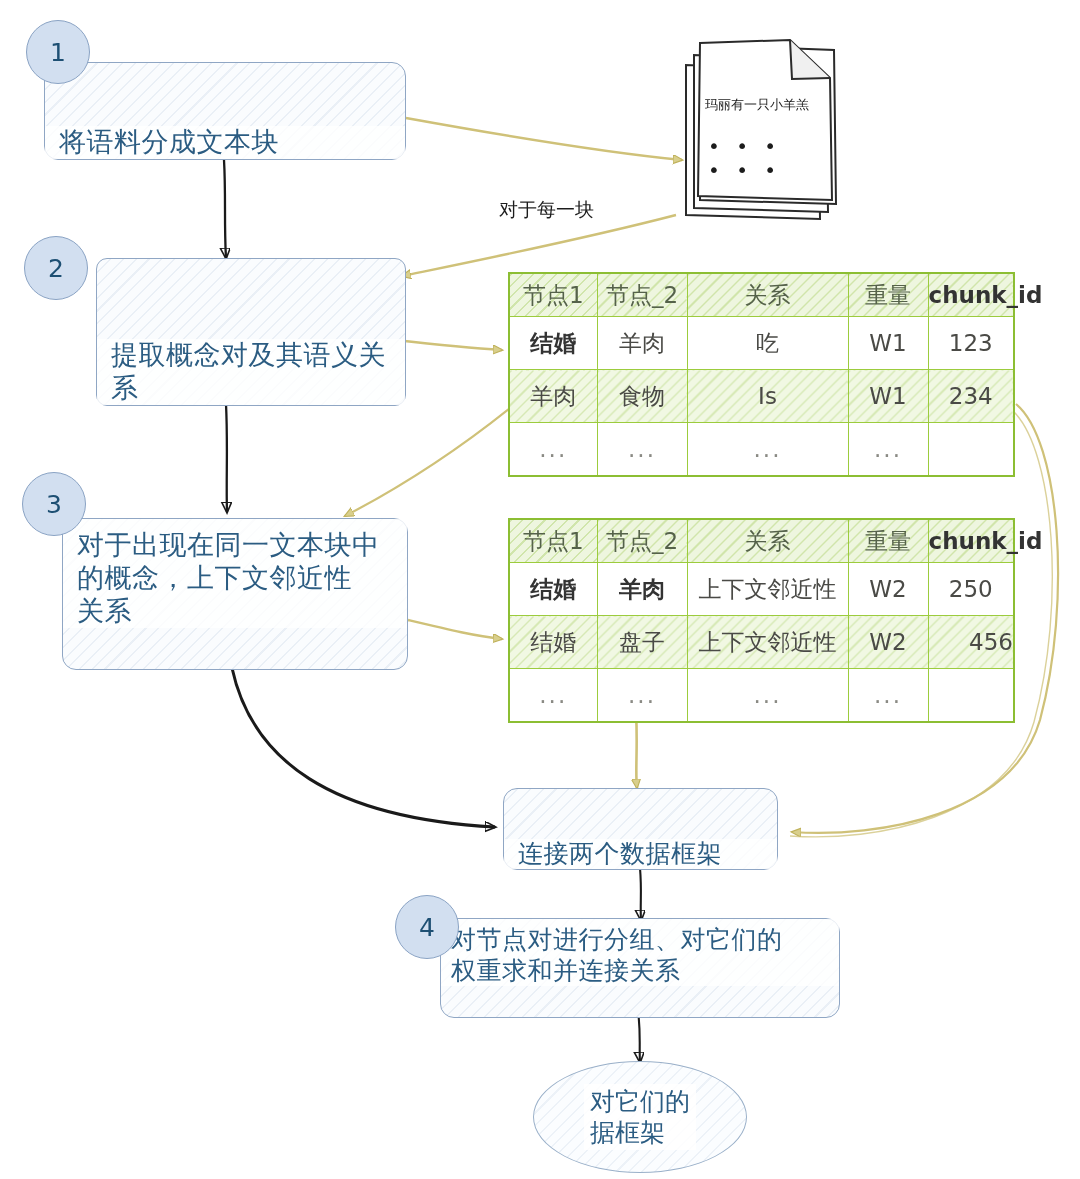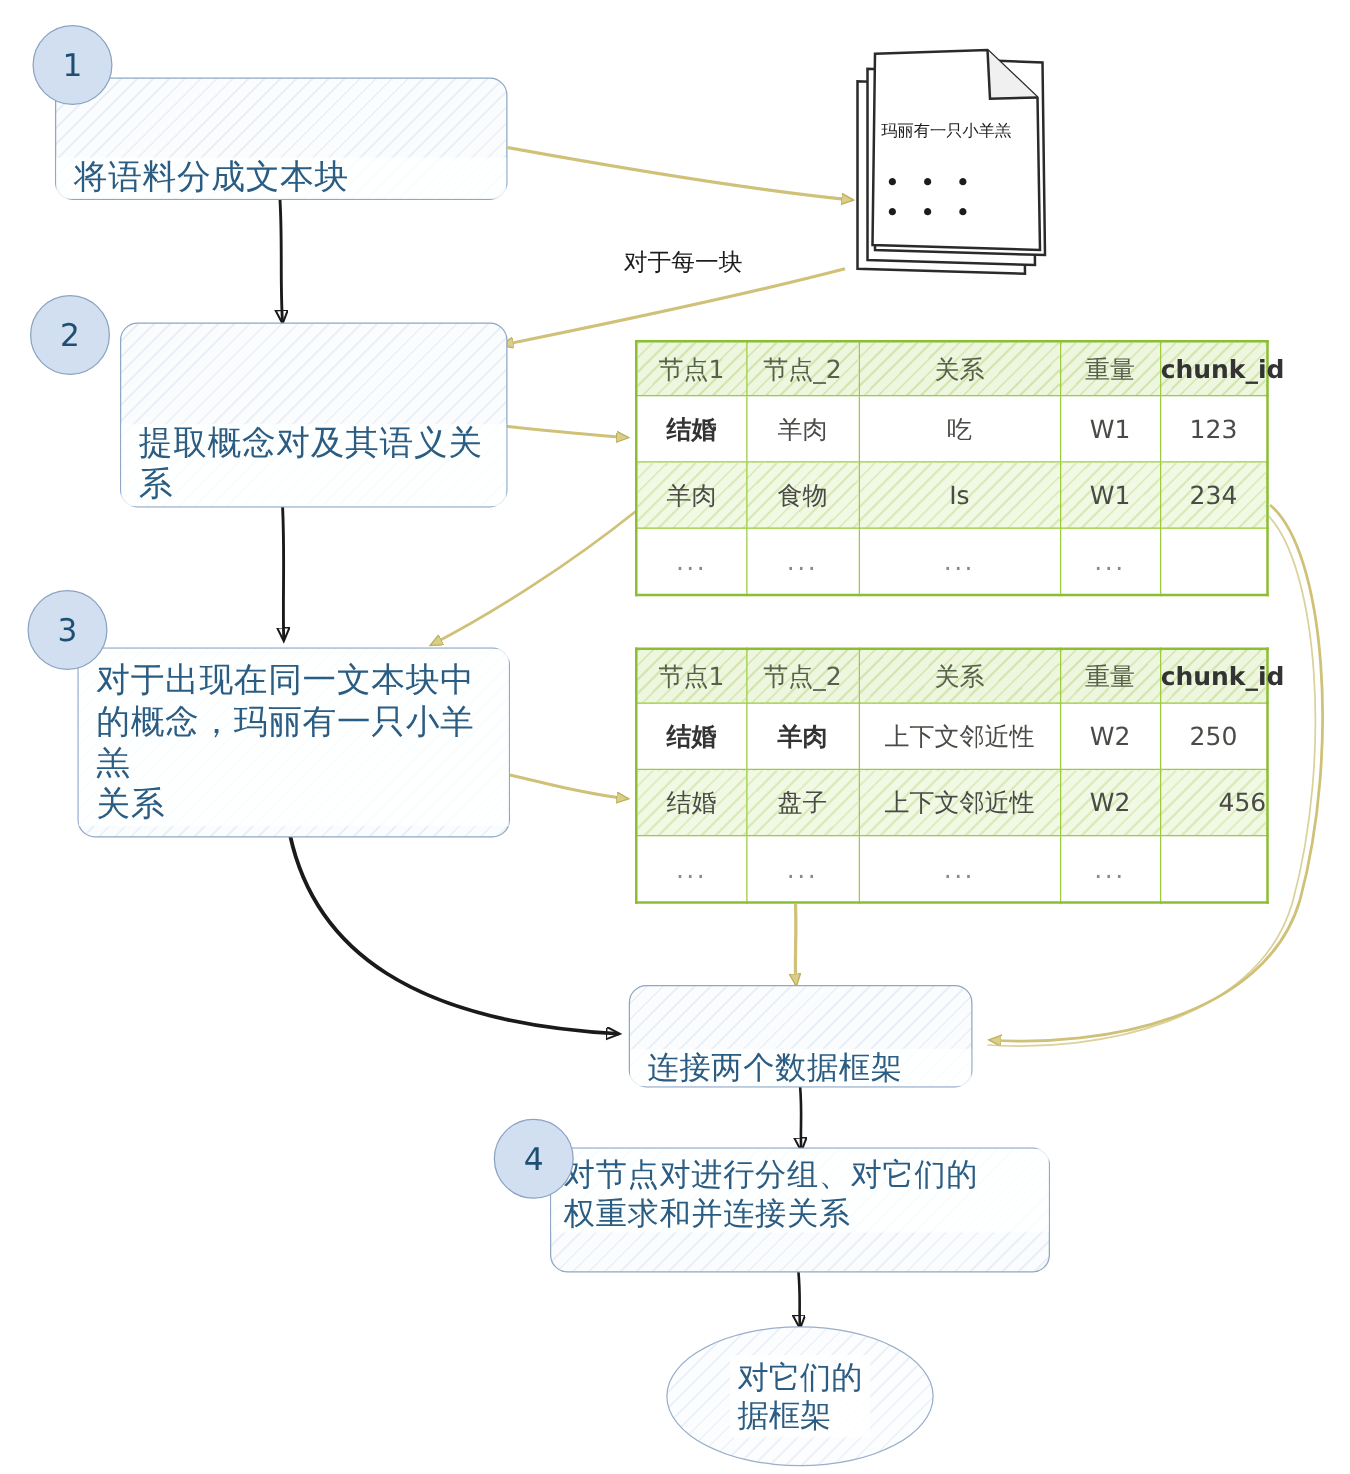--- a/index.html
+++ b/index.html
@@ -104,21 +104,21 @@
     table-layout: fixed;
     border: 2px solid #8cbe33;
     background: #ffffff;
   }
   .gtable td, .gtable th {
     border: 1.8px solid #9ccc3d;
     text-align: center;
     font-weight: normal;
     padding: 0;
     color: #4a4a46;
-    font-size: 20px;
+    font-size: 23px;
     white-space: nowrap;
   }
   .gtable .hdr td {
     background:
       repeating-linear-gradient(135deg,
         rgba(140,190,51,0.30) 0px,
         rgba(140,190,51,0.30) 1.5px,
         rgba(255,255,255,0) 1.5px,
         rgba(255,255,255,0) 8px);
     background-color: #eef6df;
@@ -242,33 +242,33 @@
 
   <div class="pbox" style="left:44px; top:62px; width:362px; height:98px;">
     <div class="inner">
       <div class="pbox-label">将语料分成文本块</div>
     </div>
   </div>
   <div class="numcircle" style="left:26px; top:20px;">
     <span>1</span>
   </div>
 
-  <div class="pbox" style="left:96px; top:258px; width:310px; height:148px;">
+  <div class="pbox" style="left:96px; top:258px; width:310px; height:148px;border-radius:11px;">
     <div class="inner">
       <div class="pbox-label">提取概念对及其语义关系</div>
     </div>
   </div>
   <div class="numcircle" style="left:24px; top:236px;">
     <span>2</span>
   </div>
 
   <div class="pbox" style="left:62px; top:518px; width:346px; height:152px; align-items:flex-start;">
     <div class="inner" style="padding-top:10px;">
       <div class="pbox-label">对于出现在同一文本块中
-的概念，玛丽有一只小羊羔
+的概念，上下文邻近性
 关系</div>
     </div>
   </div>
   <div class="numcircle" style="left:22px; top:472px;">
     <span>3</span>
   </div>
 
   <div class="pbox" style="left:440px; top:918px; width:400px; height:100px; align-items:flex-start;">
     <div class="inner" style="padding-top:6px; padding-left:10px;">
       <div class="pbox-label" style="font-size:25px;">对节点对进行分组、对它们的

